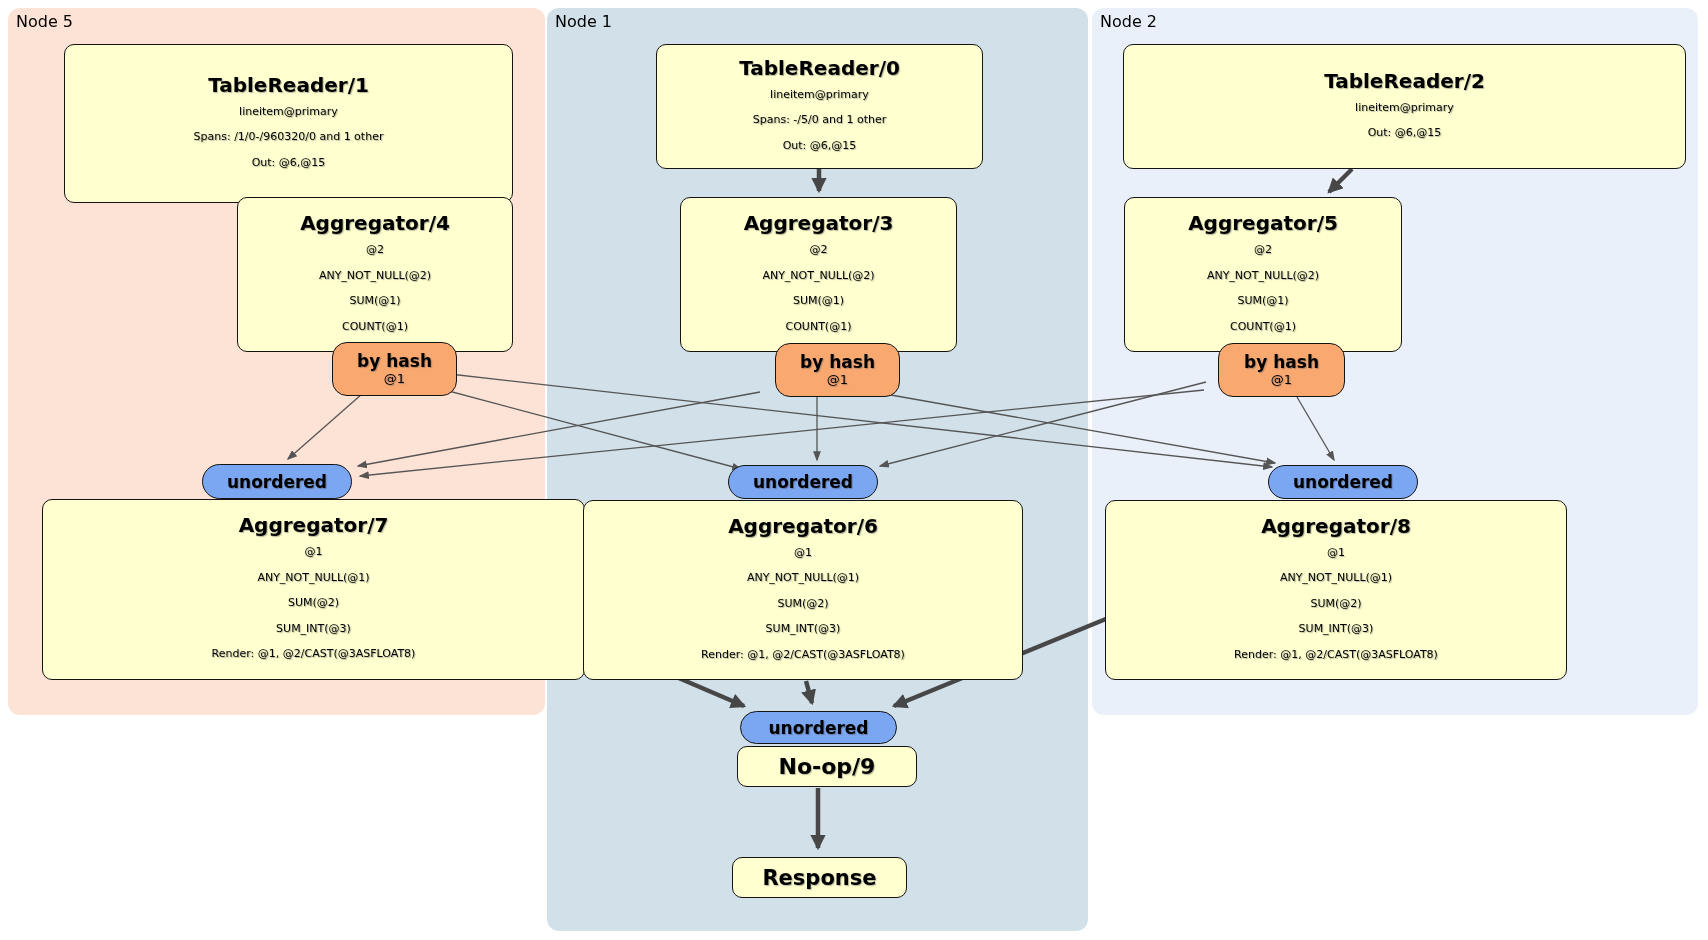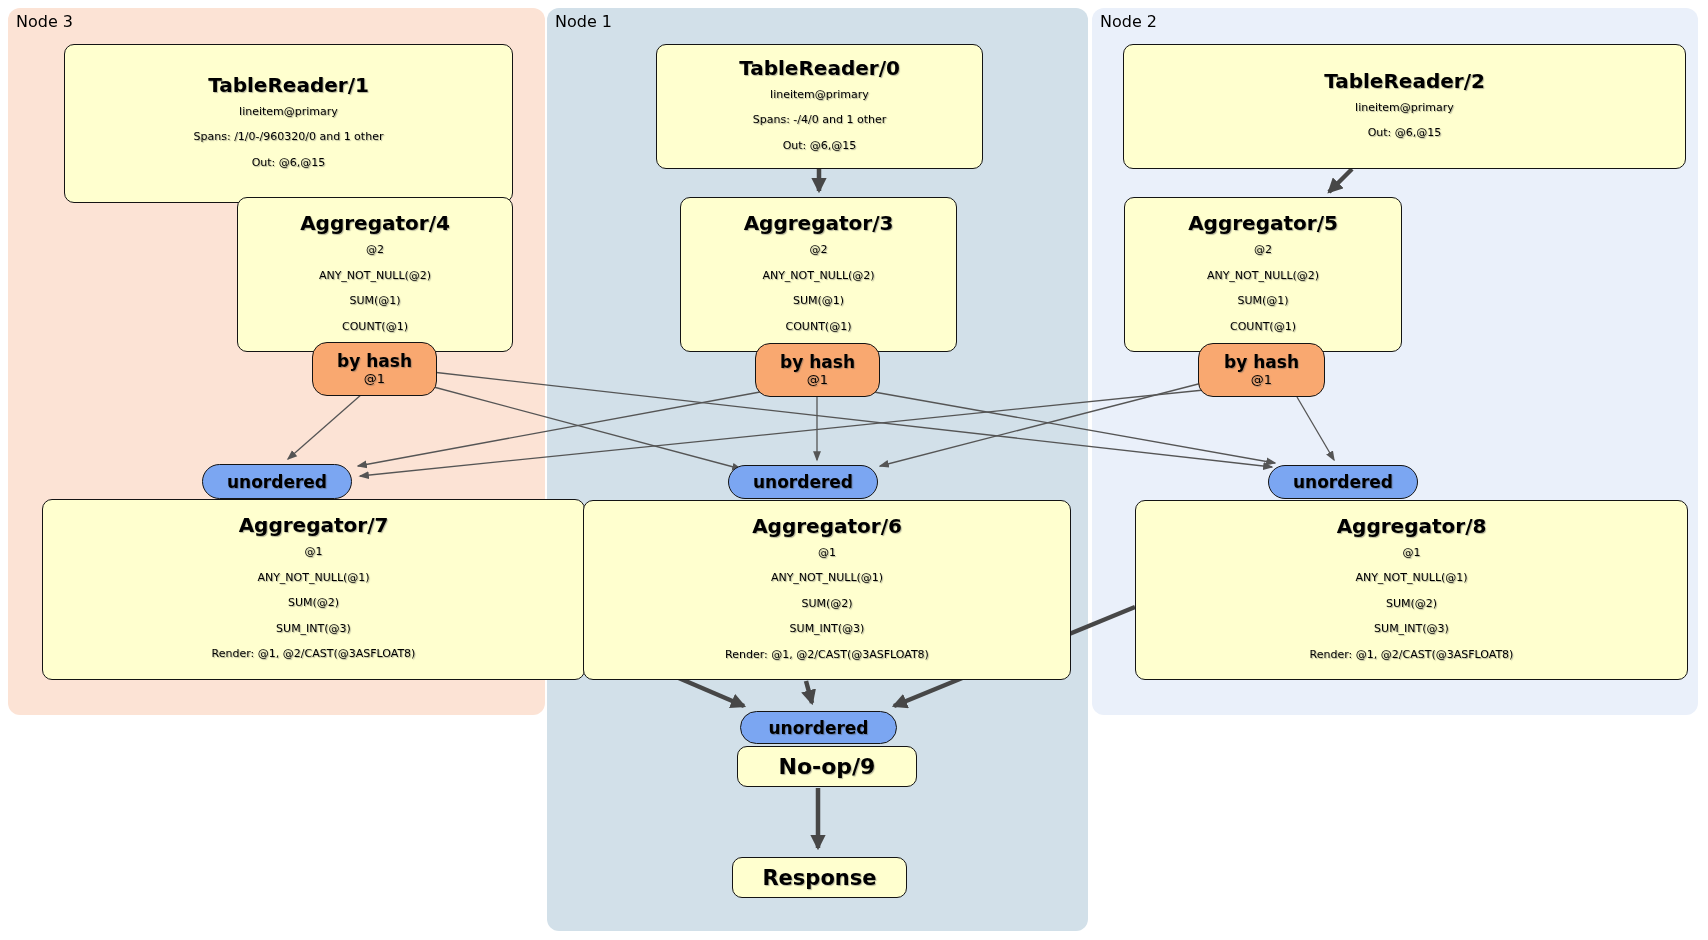--- a/index.html
+++ b/index.html
@@ -17,21 +17,21 @@
     position:absolute;background:#ffffcf;border:1.5px solid #141414;border-radius:10px;
     display:flex;flex-direction:column;justify-content:center;align-items:center;
     text-align:center;box-sizing:border-box;
     text-shadow:1px 1px 1px rgba(90,90,90,0.45);
   }
   .pbox .title{font-weight:bold;font-size:20px;line-height:27px;white-space:nowrap;}
   .pbox .line{font-size:11px;line-height:25.5px;white-space:nowrap;}
   .router{
     position:absolute;background:#f9a870;border:1.5px solid #141414;border-radius:15px;
     display:flex;flex-direction:column;justify-content:center;align-items:center;
-    box-sizing:border-box;text-shadow:1px 1px 1px rgba(90,90,90,0.45);
+    box-sizing:border-box;text-shadow:1px 1px 1px rgba(90,90,90,0.45);margin-left:20px;
   }
   .router .rlabel{font-weight:bold;font-size:17px;line-height:20px;}
   .router .rdetail{font-size:13px;line-height:16px;}
   .sync{
     position:absolute;background:#7ba6f2;border:1.5px solid #141414;border-radius:18px;
     display:flex;justify-content:center;align-items:center;box-sizing:border-box;
     font-weight:bold;font-size:17px;text-shadow:1px 1px 1px rgba(70,70,70,0.45);
   }
   .termbox{
     position:absolute;background:#ffffcf;border:1.5px solid #141414;border-radius:10px;
@@ -41,41 +41,41 @@
   #noop{left:737px;top:746px;width:180px;height:41px;font-size:22px;}
   #response{left:732px;top:857px;width:175px;height:41px;font-size:21px;}
   
   #tr1{left:64px;top:44px;width:449px;height:159px;}
   #tr0{left:656px;top:44px;width:327px;height:125px;}
   #tr2{left:1123px;top:44px;width:563px;height:125px;}
   #agg4{left:237px;top:197px;width:276px;height:155px;}
   #agg3{left:680px;top:197px;width:277px;height:155px;}
   #agg5{left:1124px;top:197px;width:278px;height:155px;}
   #agg7{left:42px;top:499px;width:543px;height:181px;}
-  #agg6{left:583px;top:500px;width:488px;height:180px;}
-  #agg8{left:1135px;top:500px;width:553px;height:180px;}
+  #agg6{left:583px;top:500px;width:440px;height:180px;}
+  #agg8{left:1105px;top:500px;width:462px;height:180px;}
   
   #router4{left:312px;top:342px;width:125px;height:54px;}
   #router3{left:755px;top:343px;width:125px;height:54px;}
   #router5{left:1198px;top:343px;width:127px;height:54px;}
   
   #sync-left{left:202px;top:464px;width:150px;height:35px;}
   #sync-mid{left:728px;top:465px;width:150px;height:34px;}
   #sync-right{left:1268px;top:465px;width:150px;height:34px;}
   #sync-final{left:740px;top:711px;width:157px;height:33px;}
   path.thick{stroke:#474747;stroke-width:4.5;fill:none;}
   path.thin{stroke:#555555;stroke-width:1.3;fill:none;}
 </style>
 </head>
 <body>
 
 <div class="canvas">
 
   <div class="region" id="region-node3">
-    <div class="region-label">Node 3</div>
+    <div class="region-label">Node 5</div>
   </div>
   <div class="region" id="region-node1">
     <div class="region-label">Node 1</div>
   </div>
   <div class="region" id="region-node2">
     <div class="region-label">Node 2</div>
   </div>
 
   <svg class="edges" viewBox="0 0 1708 940">
     <defs>
@@ -110,21 +110,21 @@
 
   <div class="pbox" id="tr1">
     <div class="title">TableReader/1</div>
     <div class="line">lineitem@primary</div>
     <div class="line">Spans: /1/0-/960320/0 and 1 other</div>
     <div class="line">Out: @6,@15</div>
   </div>
   <div class="pbox" id="tr0">
     <div class="title">TableReader/0</div>
     <div class="line">lineitem@primary</div>
-    <div class="line">Spans: -/4/0 and 1 other</div>
+    <div class="line">Spans: -/5/0 and 1 other</div>
     <div class="line">Out: @6,@15</div>
   </div>
   <div class="pbox" id="tr2">
     <div class="title">TableReader/2</div>
     <div class="line">lineitem@primary</div>
     <div class="line">Out: @6,@15</div>
   </div>
 
   <div class="pbox" id="agg4">
     <div class="title">Aggregator/4</div>

